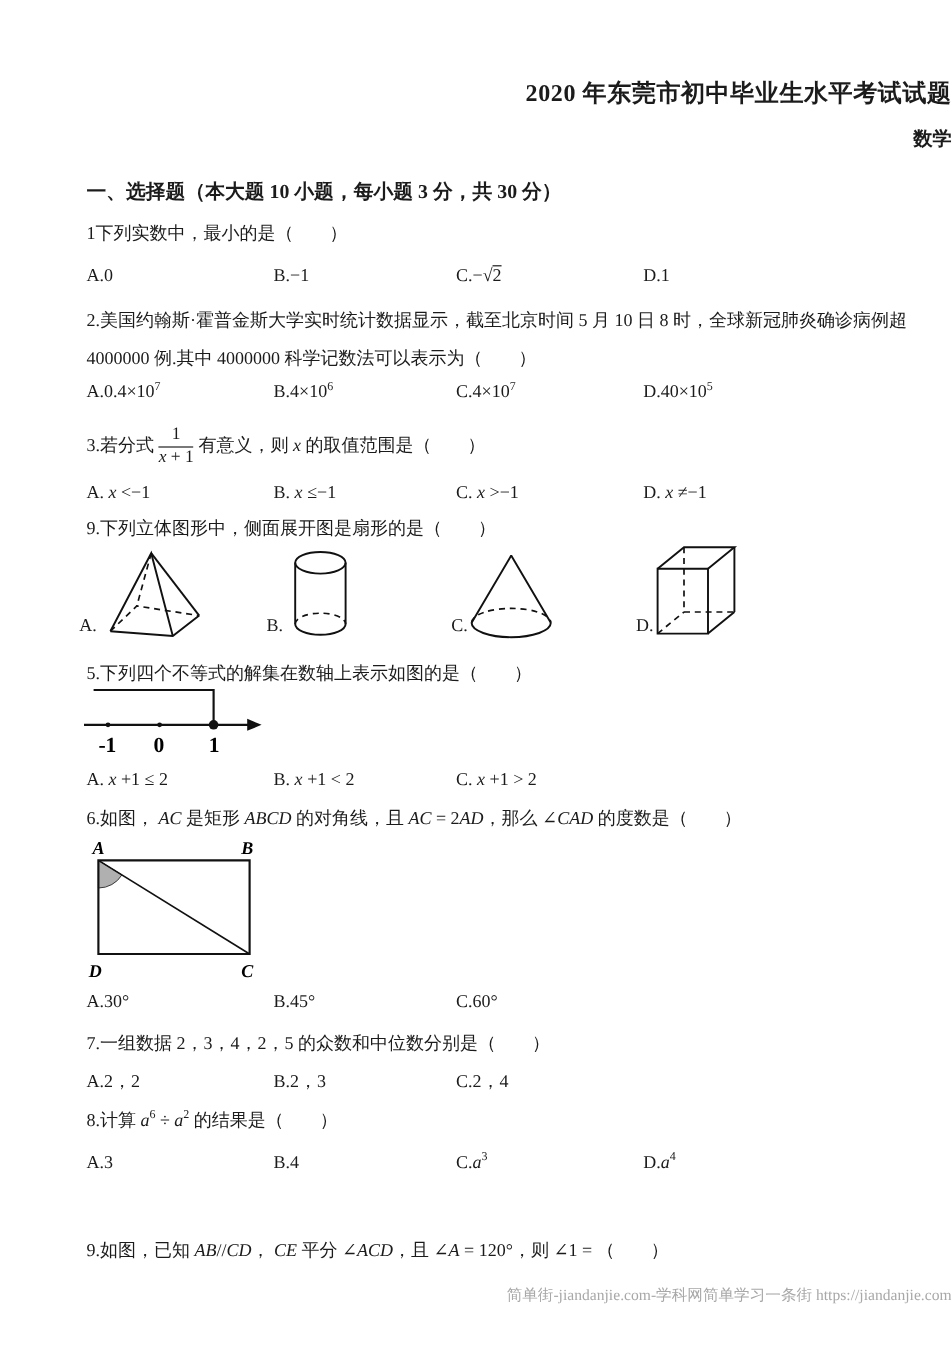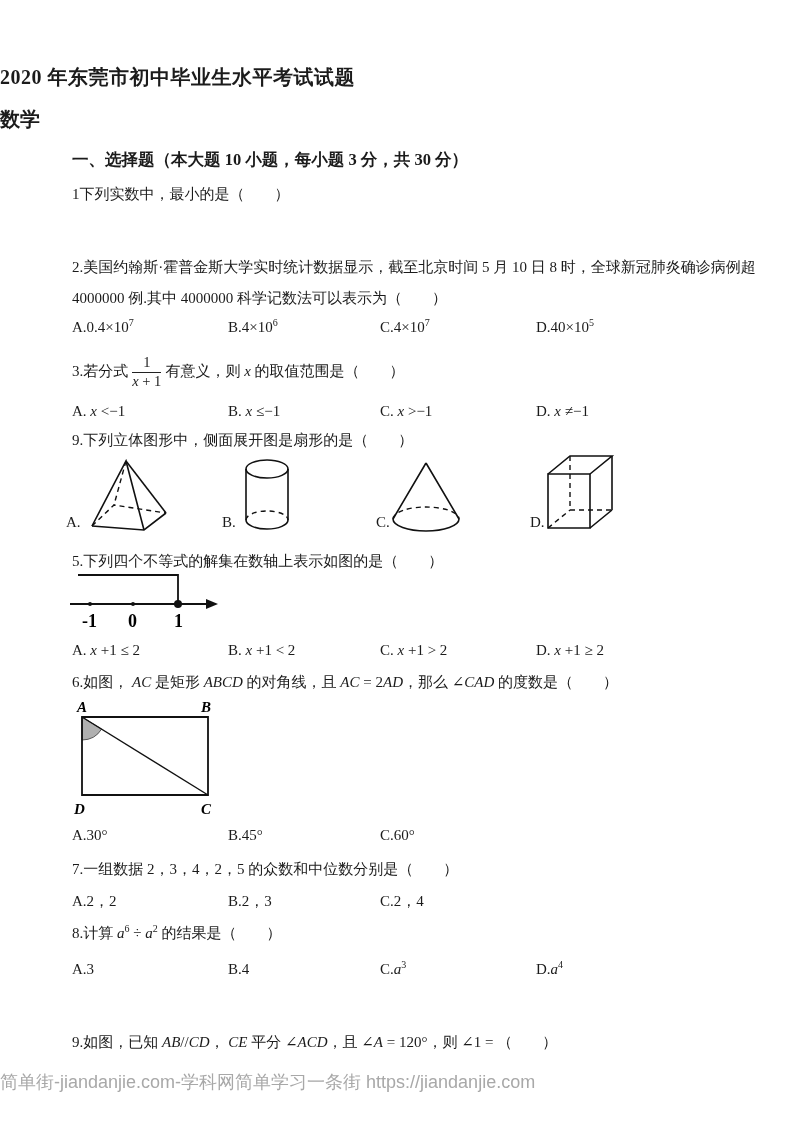--- a/index.html
+++ b/index.html
@@ -1,49 +1,55 @@
 <!DOCTYPE html>
 <html><head>
 <meta charset="utf-8">
 <style>
   html,body{margin:0;padding:0;background:#ffffff;}
   .page{position:relative;width:793px;height:1122px;background:#ffffff;overflow:hidden;
         font-family:"Liberation Serif","DejaVu Serif",serif;color:#1b1b1b;}
   .abs{position:absolute;}
-  .center{left:0;width:100%;text-align:left;}
+  .center{left:0;width:100%;text-align:right;}
   .title{font-size:20px;font-weight:bold;letter-spacing:0.5px;}
-  .subject{font-size:20px;font-weight:bold;}
+  .subject{font-size:16px;font-weight:bold;}
   .section{left:72px;font-size:16.5px;font-weight:bold;}
   .stem{left:72px;font-size:15px;white-space:nowrap;}
   .opts{left:72px;width:680px;display:grid;grid-template-columns:156px 152px 156px 1fr;
         font-size:15px;white-space:nowrap;}
   .seg-i{font-style:italic;}
   .seg-sup{font-size:10px;vertical-align:super;line-height:0;}
   .seg-ovl{text-decoration:overline;}
   .frac{display:inline-block;text-align:center;vertical-align:middle;margin:0 4px;
         line-height:1.1;font-size:14.5px;}
   .frac .num{display:block;border-bottom:1.3px solid #222;padding:0 5px 1px;}
   .frac .den{display:block;padding-top:1px;}
   .figlabel{font-size:15px;}
   .figsvg{position:absolute;overflow:visible;}
   .nl-num{font-size:18px;font-weight:bold;font-family:"Liberation Serif",serif;}
   .corner{font-size:15px;font-weight:bold;font-style:italic;font-family:"Liberation Serif",serif;}
-  .footer{left:0;width:100%;text-align:left;font-size:18px;color:#a8a8a8;
-          font-family:Liberation Sans, sans-serif;}
+  .footer{left:0;width:100%;text-align:right;font-size:13px;color:#a8a8a8;
+          font-family:Liberation Serif, serif;}
 </style>
 </head>
 <body>
 
 <div class="page">
 
   <div class="abs center title" style="top:64px">2020 年东莞市初中毕业生水平考试试题</div>
   <div class="abs center subject" style="top:106px">数学</div>
   <div class="abs section" style="top:149px">一、选择题（本大题 10 小题，每小题 3 分，共 30 分）</div>
 
   <div class="abs stem" style="top:185px"><span>1下列实数中，最小的是（　　）</span></div>
+  <div class="abs opts" style="top:222px">
+    <div><span>A.0</span></div>
+    <div><span>B.−1</span></div>
+    <div><span>C.−√</span><span class="seg-ovl">2</span></div>
+    <div><span>D.1</span></div>
+  </div>
 
   <div class="abs stem" style="top:258px"><span>2.美国约翰斯·霍普金斯大学实时统计数据显示，截至北京时间 5 月 10 日 8 时，全球新冠肺炎确诊病例超</span></div>
   <div class="abs stem" style="top:289px"><span>4000000 例.其中 4000000 科学记数法可以表示为（　　）</span></div>
   <div class="abs opts" style="top:319px">
     <div><span>A.0.4×10</span><span class="seg-sup">7</span></div>
     <div><span>B.4×10</span><span class="seg-sup">6</span></div>
     <div><span>C.4×10</span><span class="seg-sup">7</span></div>
     <div><span>D.40×10</span><span class="seg-sup">5</span></div>
   </div>
 
@@ -114,21 +120,20 @@
     <circle cx="110" cy="34" r="4" fill="#111"></circle>
     <text class="nl-num" x="14" y="57">-1</text>
     <text class="nl-num" x="60" y="57">0</text>
     <text class="nl-num" x="106" y="57">1</text>
   </svg>
 
   <div class="abs opts" style="top:642px">
     <div><span>A. </span><span class="seg-i">x</span><span> +1 ≤ 2</span></div>
     <div><span>B. </span><span class="seg-i">x</span><span> +1 &lt; 2</span></div>
     <div><span>C. </span><span class="seg-i">x</span><span> +1 &gt; 2</span></div>
-    <div><span>D. </span><span class="seg-i">x</span><span> +1 ≥ 2</span></div>
   </div>
 
   <div class="abs stem" style="top:673px"><span>6.如图， </span><span class="seg-i">AC</span><span> 是矩形 </span><span class="seg-i">ABCD</span><span> 的对角线，且 </span><span class="seg-i">AC</span><span> = 2</span><span class="seg-i">AD</span><span>，那么 ∠</span><span class="seg-i">CAD</span><span> 的度数是（　　）</span></div>
 
   <svg class="figsvg" style="left:68px;top:700px" width="150" height="118" viewBox="0 0 150 118">
     <path d="M14,17 L14,40 A23,23 0 0 0 33.6,29.1 Z" fill="#b0b0b0" stroke="#333" stroke-width="0.8"></path>
     <g fill="none" stroke="#111" stroke-width="1.8">
       <path d="M14,17 H140 V95 H14 Z"></path>
       <path d="M14,17 L140,95" stroke-width="1.4"></path>
     </g>

